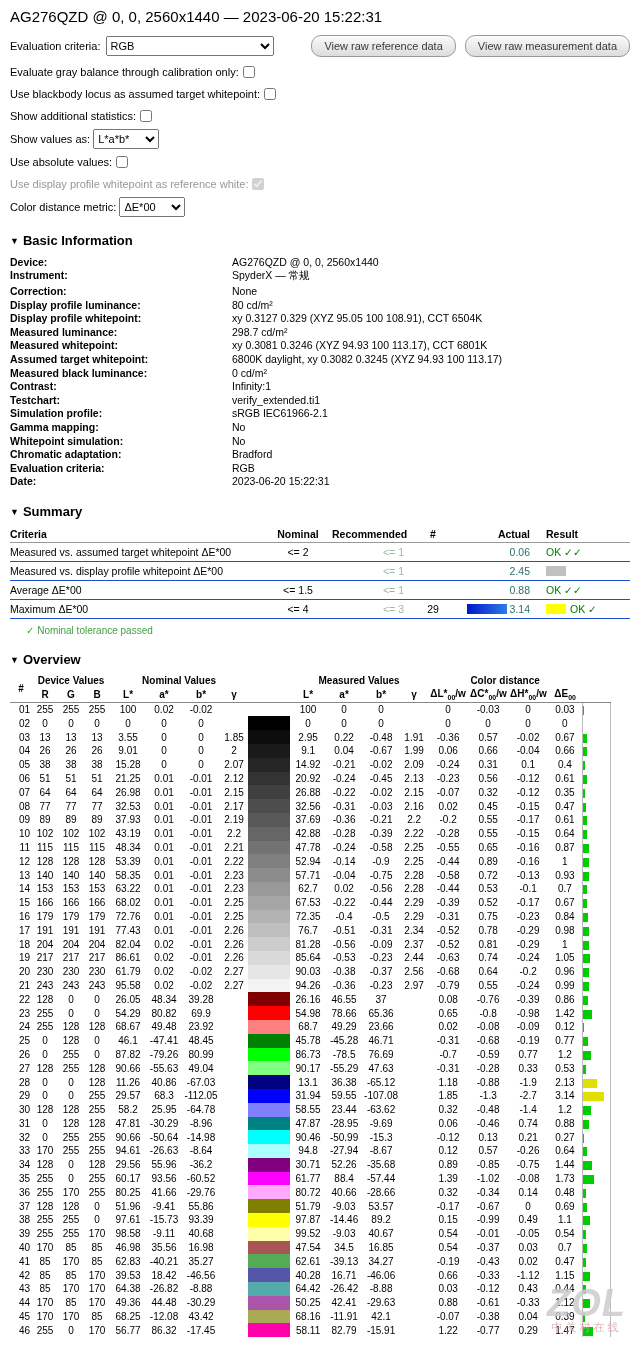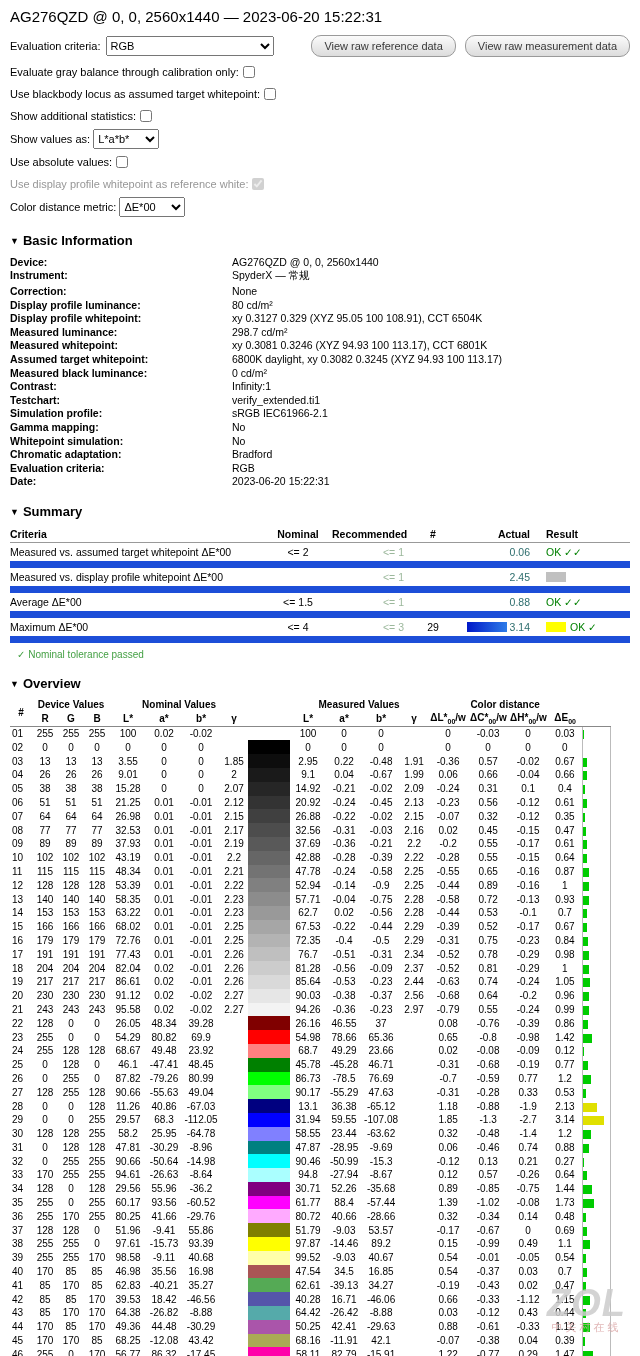--- a/index.html
+++ b/index.html
@@ -29,42 +29,42 @@
   h2.section { font-size:13px; font-weight:bold; margin:16px 0 7px 0; cursor:pointer; }
   h2.section .tri { font-size:9px; vertical-align:1px; margin-right:4px; }
   table { border-collapse:collapse; table-layout:fixed; }
   
   .bi { width:100%; font-size:10.5px; }
   .bi td { padding:0.8px 0; vertical-align:top; }
   .bi td.lbl { width:222px; font-weight:bold; }
   
   .sum { width:100%; font-size:10.5px; margin-top:2px; }
   .sum th { font-weight:bold; border-bottom:1px solid #999; padding:2px 0; }
-  .sum td { border-bottom:7px solid #1d4ed8; padding:3px 0; }
+  .sum td { border-bottom:1px solid #1d4ed8; padding:3px 0; }
   .sum .crit { text-align:left; }
   .sum .nom  { text-align:center; width:58px;  padding-right:10px;}
   .sum .rec  { text-align:right; width:86px;  padding-right:14px; }
   .sum .cnt  { text-align:center; width:30px; }
   .sum .act  { text-align:right; width:96px;  padding-right:14px; }
   .sum .res  { text-align:left;  width:86px;  padding-left:2px; }
   .sum th.crit { text-align:left; }
   .rec-val { color:#9cb89c; }
   .act-val { color:#2e6e6e; }
   .ok { color:#008000; }
   .chip { display:inline-block; width:20px; height:10px; vertical-align:-1px; margin-right:4px; display:none; }
   .bluebar { display:inline-block; width:40px; height:10px; vertical-align:-1px; margin-right:3px;
              background:linear-gradient(90deg,#0018c8,#2e7ce8); }
-  .passed { color:#44a044; font-size:10px; margin:6px 0 0 7px; }
+  .passed { color:#44a044; font-size:10px; margin:6px 0 0 16px; }
   
   .ov { width:600px; font-size:10px; margin-top:2px; }
   .ov thead th { font-weight:bold; padding:1px 2px; text-align:center; white-space:nowrap; }
   .ov thead tr.h2 th, .ov thead th[rowspan] { border-bottom:1px solid #888; }
   .ov thead sub { font-size:7px; }
   .ov tbody td { padding:0 2px; height:13.8px; text-align:center; white-space:nowrap; overflow:hidden; }
-  .ov tbody td.cn { text-align:left; }
+  .ov tbody td.cn { text-align:right; }
   .ov tbody td.sw { padding:0; }
   .ov tbody td.bar-td { padding:0; border-left:1px solid #bbb; border-right:1px solid #bbb; }
   .debar { height:9px; margin-top:2px; width:0; }
   
   .watermark { position:absolute; top:1284px; right:14px; text-align:center; opacity:0.85; pointer-events:none; }
   .wm-zol { font-size:38px; font-weight:bold; font-style:italic; color:#cccccc; line-height:38px; letter-spacing:1px; }
   .wm-cn  { font-size:11px; color:#dcaaaa; letter-spacing:3px; margin-top:-2px; }
 </style>
 </head>
 <body>
@@ -764,21 +764,21 @@
         <td class="bar-td">
           <div class="debar" style="width: 26.25%; background: rgb(0, 204, 0);"></div>
         </td>
       </tr>
 
       <tr>
         <td class="cn">20</td>
         <td>230</td>
         <td>230</td>
         <td>230</td>
-        <td>91.12</td>
+        <td>61.79</td>
         <td>0.02</td>
         <td>-0.02</td>
         <td>2.27</td>
         <td class="sw" style="background: rgb(230, 230, 230);"></td>
         <td>90.03</td>
         <td>-0.38</td>
         <td>-0.37</td>
         <td>2.56</td>
         <td>-0.68</td>
         <td>0.64</td>

